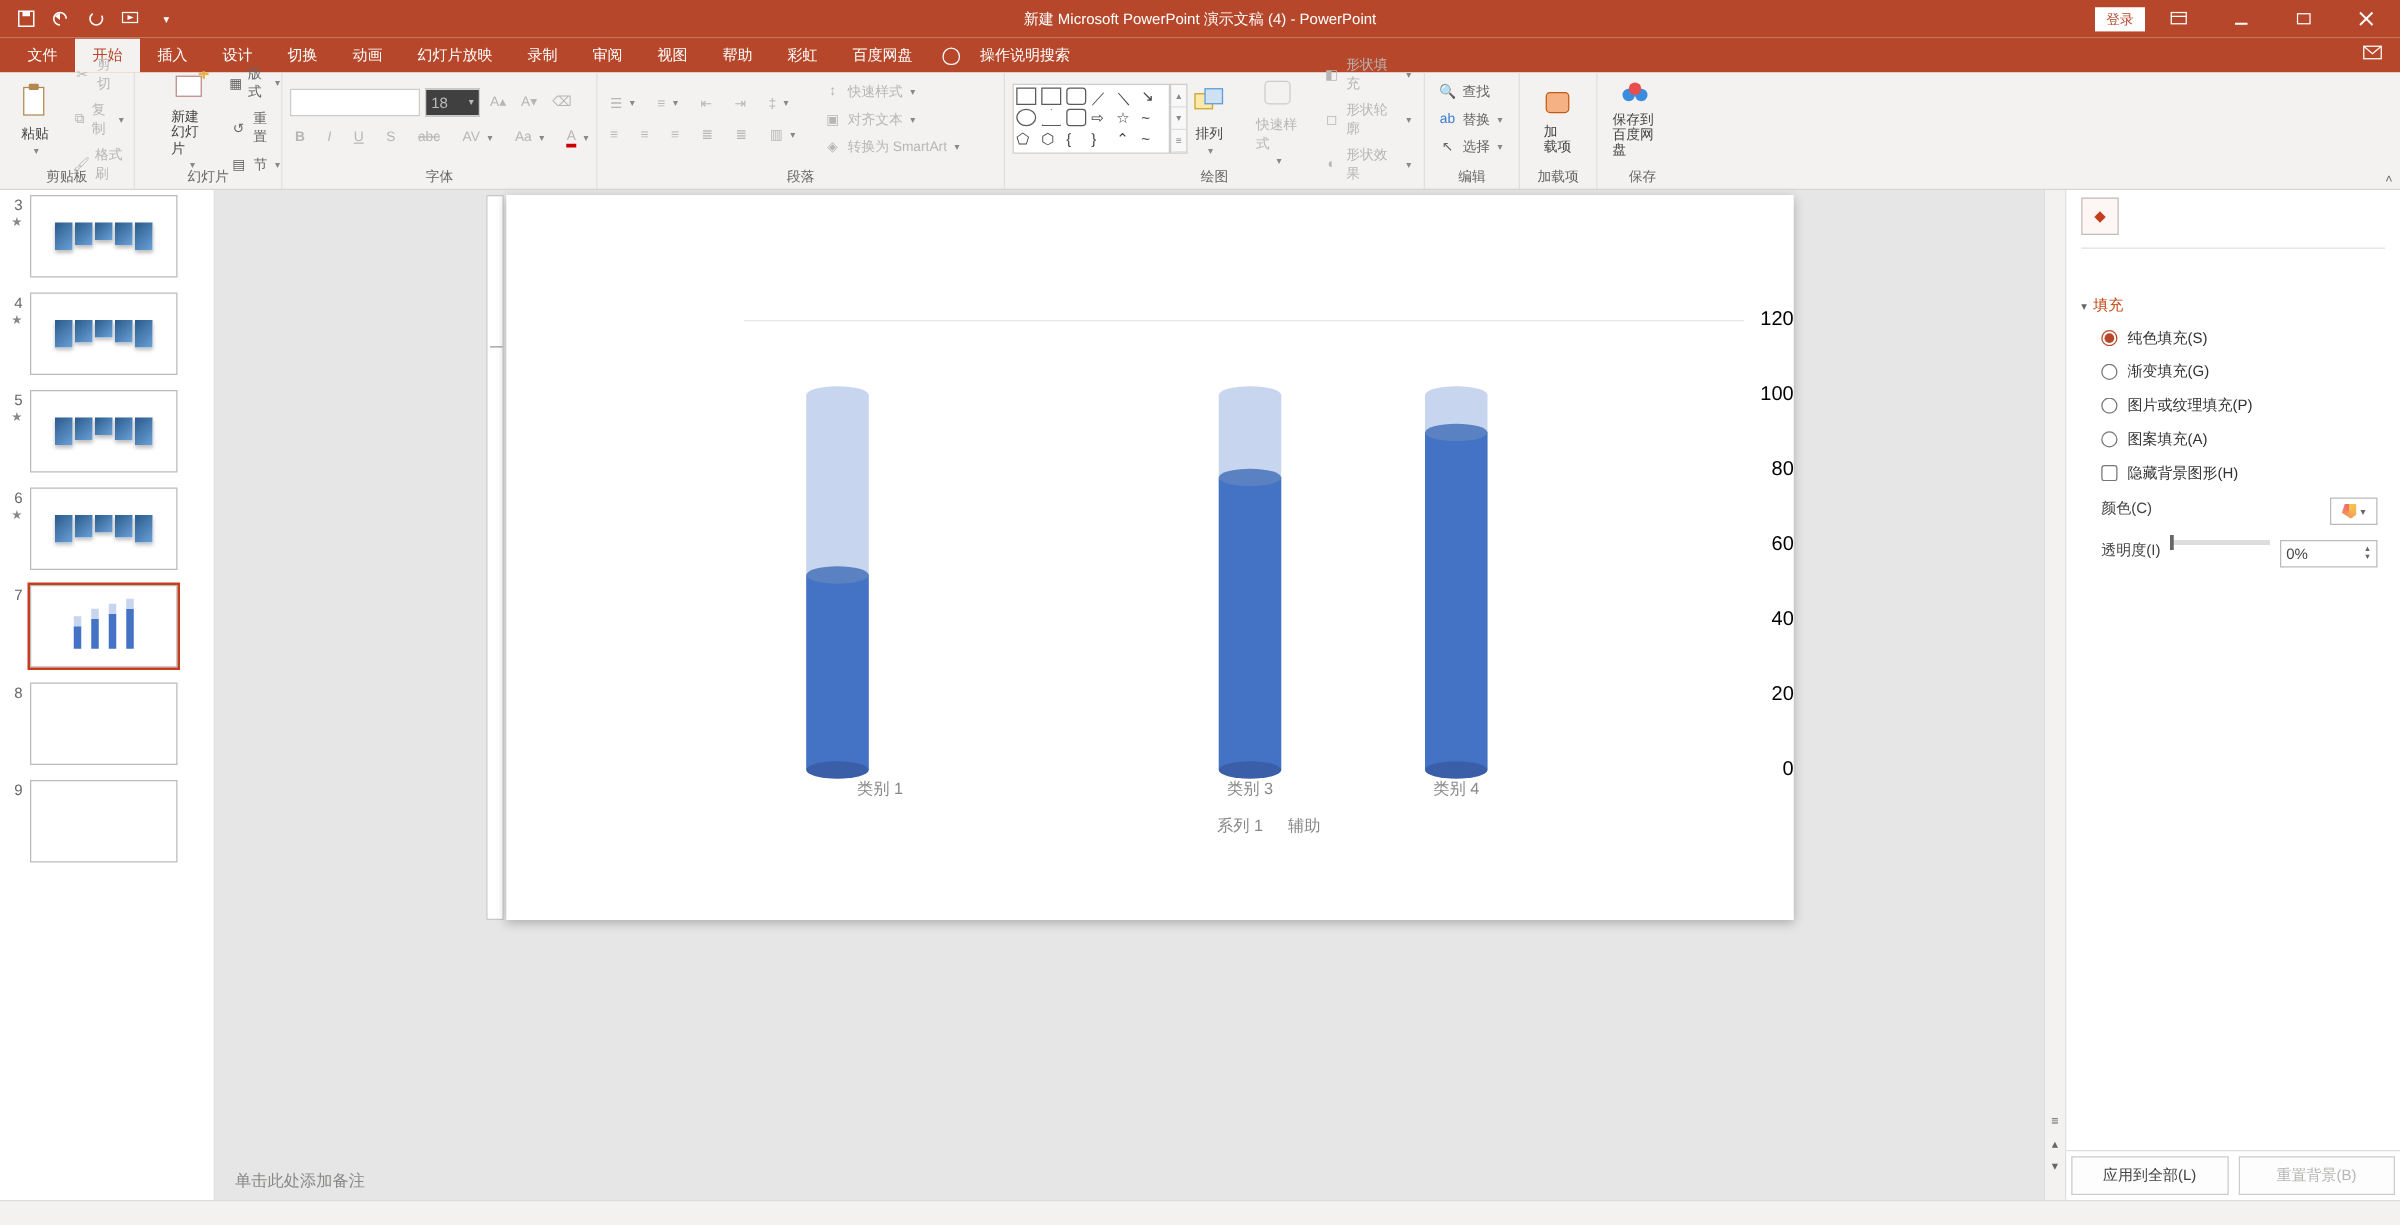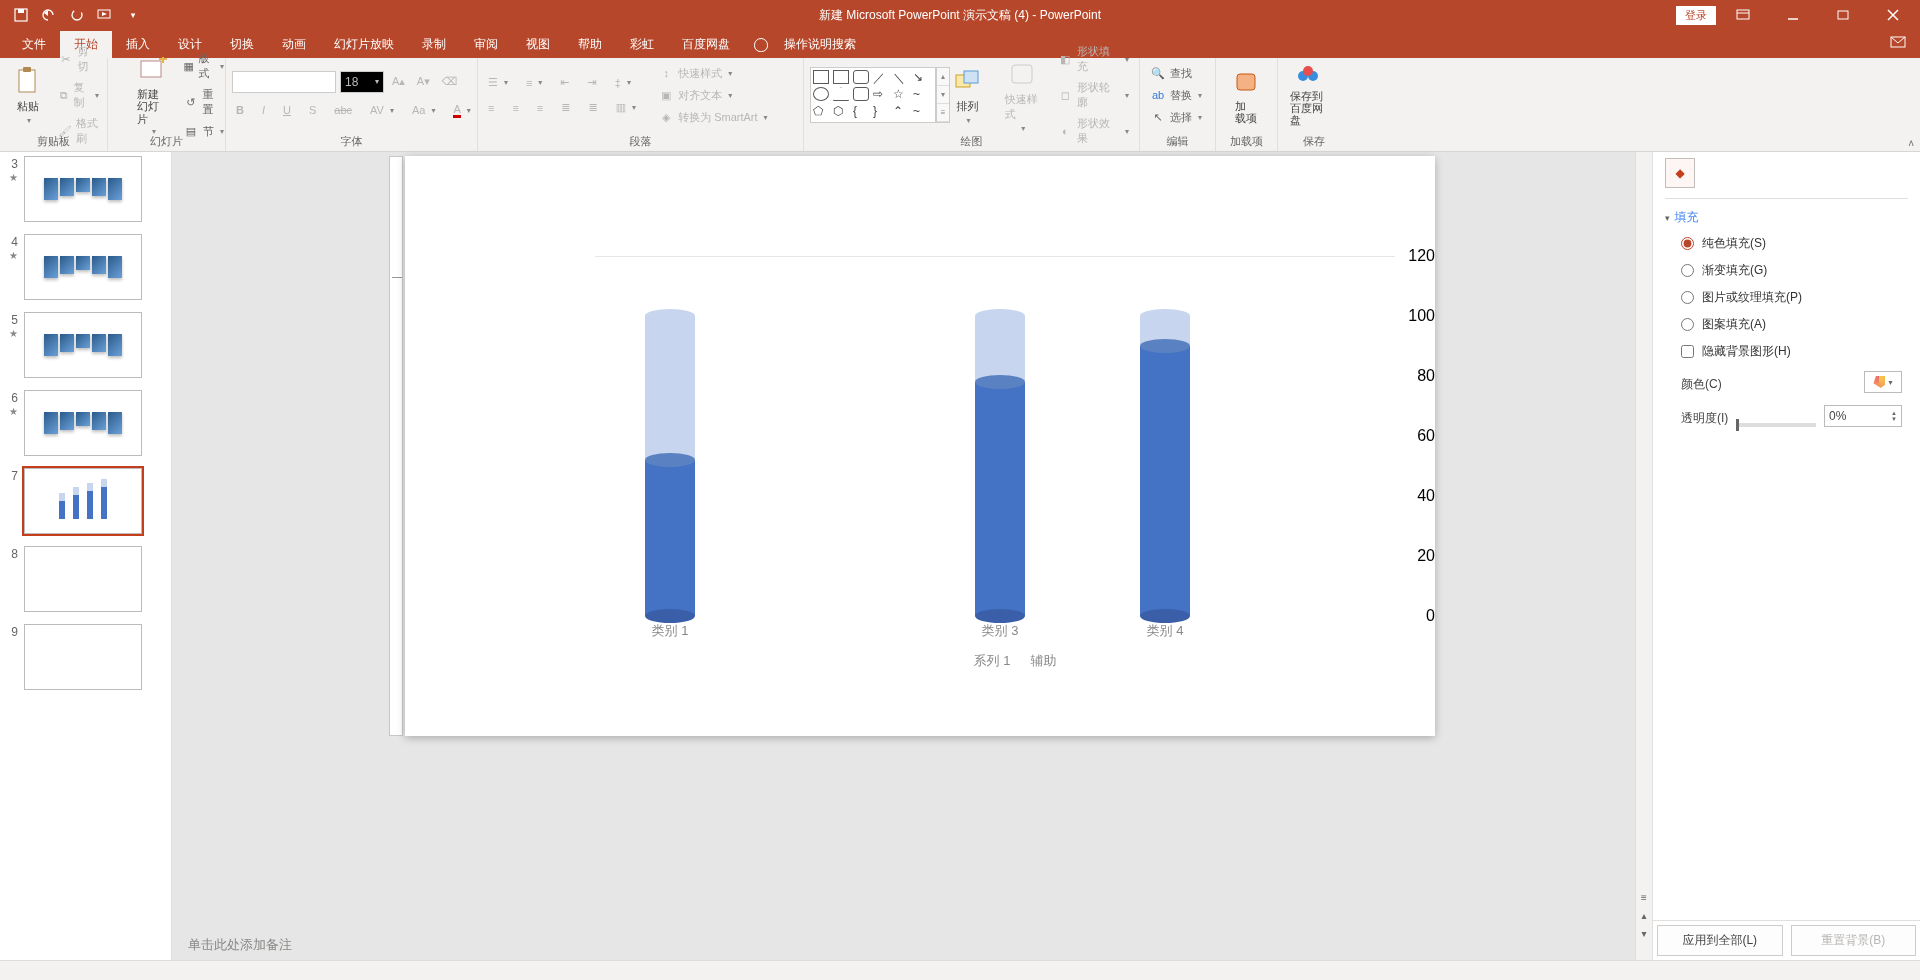--- a/index.html
+++ b/index.html
@@ -84,25 +84,25 @@
 
 .notes-hint { padding: 6px 16px; color:#8a8886; font-size:13px; }
 
 
 .format-pane { width: 268px; border-left: 1px solid #e1dfdd; background:#fff; display:flex; flex-direction:column; }
 .fp-header { display:flex; align-items:center; justify-content:space-between; padding: 8px 10px 4px 14px; }
 .fp-title { font-size: 17px; color:#333; }
 .fp-header .hbtn { width:22px; height:22px; display:flex; align-items:center; justify-content:center; color:#666; cursor:pointer; }
 .fp-tab { margin: 6px 12px; width: 30px; height: 30px; border: 1px solid #c0bcb8; background:#fdf6f4; display:flex; align-items:center; justify-content:center; cursor:pointer; }
 .fp-section { border-top:1px solid #e1dfdd; margin: 4px 12px 0; padding-top:6px; }
-.fp-section .sec-title { font-size:12px; color:#3b82f6; padding: 4px 0; cursor:pointer; }
+.fp-section .sec-title { font-size:12px; color:#c2410c; padding: 4px 0; cursor:pointer;margin-top:27px; }
 .fp-section .sec-title::before { content:"▾"; font-size:9px; margin-right:5px; color:#666;}
 .fp-opt { display:flex; align-items:center; gap:8px; padding: 5px 6px 5px 16px; font-size:12px; color:#333;}
 .fp-opt input[type=radio], .fp-opt input[type=checkbox] { accent-color:#B7472A; }
-.fp-row { display:flex; align-items:flex-end; justify-content:space-between; padding: 6px 6px 6px 16px; font-size:12px;}
+.fp-row { display:flex; align-items:flex-start; justify-content:space-between; padding: 6px 6px 6px 16px; font-size:12px;}
 .color-btn { width:38px; height:22px; border:1px solid #bbb; display:flex; align-items:center; justify-content:center; gap:3px; background:#fff; cursor:pointer;}
 .color-btn .bucket { width:12px; height:12px; background: conic-gradient(#f7c948,#ef6f6c); clip-path: polygon(20% 0,100% 0,100% 70%,60% 100%,0 60%);}
 .trans-input { width:78px; height:22px; border:1px solid #bbb; display:flex; align-items:center; padding:0 4px; justify-content:space-between;}
 .trans-input .spin { display:flex; flex-direction:column; font-size:6px; line-height:6px; color:#666;}
 .slider { flex:1; margin:0 8px; height:4px; background:#ddd; position:relative;}
 .slider .knob{ position:absolute; left:0; top:-4px; width:3px; height:12px; background:#666;}
 
 .fp-footer { margin-top:auto; border-top:1px solid #e1dfdd; display:flex; }
 .fp-footer .fbtn { flex:1; padding:6px 4px; text-align:center; font-size:12px; border:1px solid #ccc; margin:4px; background:#fdfdfd; cursor:pointer;}
 .fp-footer .fbtn.disabled { color:#b8b6b4; }
@@ -254,21 +254,21 @@
           </div>
       </div>
     </div>
     <div class="group-label">幻灯片</div>
   </div>
 
   <div class="group" style="width:252px;">
     <div class="group-stack" style="height:66px; justify-content:center; gap:8px;">
       <div class="group-row">
         <div style="width:104px;height:22px;border:1px solid #ccc;background:#fff;"></div>
-        <div style="width:44px;height:22px;border:1px solid #ccc;background:#000000;display:flex;align-items:center;padding:0 4px;color:#bbb;">
+        <div style="width:44px;height:22px;border:1px solid #ccc;background:#404040;display:flex;align-items:center;padding:0 4px;color:#bbb;">
             <span>18</span>
             <span style="margin-left:auto;font-size:8px;">▾</span>
           </div>
         <span class="rbtn disabled">A▴</span>
         <span class="rbtn disabled">A▾</span>
         <span class="rbtn disabled">
             <span>⌫</span>
           </span>
       </div>
       <div class="group-row" style="gap:10px;">
@@ -519,21 +519,21 @@
 
   <div class="editor">
     <div class="slide-wrap">
       <div class="left-ruler">
           <div class="mark" style="top:120px;"></div>
         </div>
       <div class="slide">
         <div class="chart-area">
           <div class="plot" id="plot">
             <div class="grid-top"></div>
-          <div class="cyl" style="left: 50px; height: 300px;">
+          <div class="cyl" style="left: 50px; height: 300px; padding-left: 34px;">
                 <div class="body-bg" style="top:0;height:300px;"></div>
                 <div class="cap-bg"></div>
                 <div class="body-fg" style="height:156px;"></div>
                 <div class="cap-fg" style="bottom:149px;"></div>
                 <div class="cap-bot"></div>
                 <div class="cat-label">类别 1</div>
               </div>
               <div class="cyl" style="left: 380px; height: 300px;">
                 <div class="body-bg" style="top:0;height:300px;"></div>
                 <div class="cap-bg"></div>

